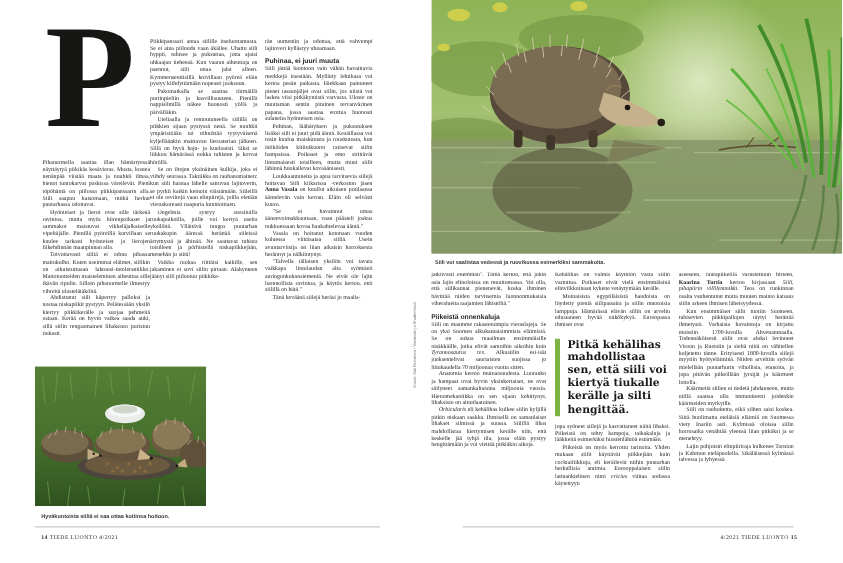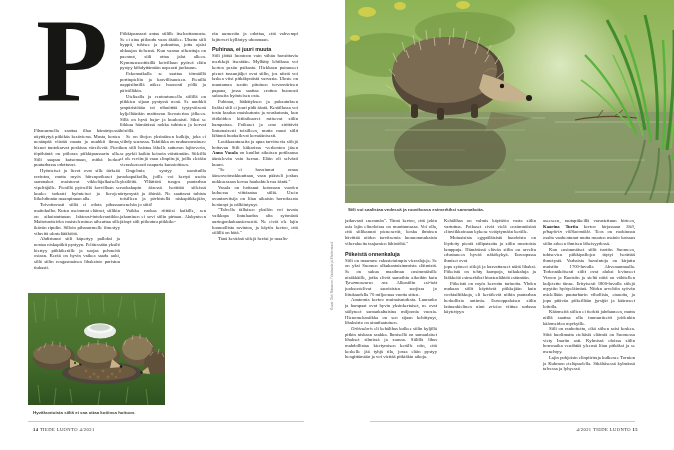--- a/index.html
+++ b/index.html
@@ -242,20 +242,24 @@
     <p class="ni">jatkuvasti enemmän". Tämä kertoo, että jokin asia lajin elinoloissa on muuttumassa. Voi olla, että siilikannat pienenevät, koska ihminen hävittää niiden tarvitsemia luonnonmukaisia viheralueita taajamien lähistöltä."</p>
     <h3>Piikeistä onnenkaluja</h3>
     <p class="ni"><span>Siili on maamme rakastetuimpia vieraslajeja. Se on yksi Suomen alkukantaisimmista eläimistä. Se on sukua maailman ensimmäisille nisäkkäille, jotka elivät samoihin aikoihin kuin </span><span class="ital">Tyrannosaurus rex</span><span>. Alkusiilin esi-isät juoksentelivat sauriaisten suojissa jo liitukaudella 70 miljoonaa vuotta sitten.</span></p>
     <p>Anatomia kertoo muinaisuudesta. Luuranko ja hampaat ovat hyvin yksinkertaiset, ne ovat säilyneet samankaltaisina miljoonia vuosia. Hienomekaniikka on sen sijaan kehittynyt, lihaksisto on ainutlaatuinen.</p>
     <p><span class="ital">Orbicularis</span><span> eli kehälihas kulkee siilin kyljillä pitkin niskaan saakka. Ihmisellä on samanlaiset lihakset silmissä ja suussa. Siilillä lihas mahdollistaa kiertymisen kerälle niin, että keskelle jää tyhjä tila, jossa eläin pystyy hengittämään ja voi viettää pitkiäkin aikoja.</span></p>
   </div>
 
   <div class="col" style="left:444px;top:218px;width:92px;height:196px;overflow:hidden;">
     <p class="ni">Kehälihas on valmis käyttöön vasta siilin vartuttua. Poikaset eivät vielä ensimmäisinä elinviikkoinaan kykene vetäytymään kerälle.</p>
     <p>Muinaisista egyptiläisistä haudoista on löydetty pieniä siilipatsaita ja siilin muotoisia lamppuja. Hämärässä elävän siilin on arveltu edustaneen hyvää näkökykyä. Euroopassa ihmiset ovat</p>
+    <div class="pullquote">
+      <div class="pq-bar"></div>
+      <div class="pq-text">Pitkä kehälihas mahdollistaa sen, että siili voi kiertyä tiukalle kerälle ja silti hengittää.</div>
+    </div>
     <p class="ni">jopa syöneet siilejä ja kasvattaneet näitä lihaksi. Piikeistä on tehty kampoja, taikakaluja ja lääkkeitä esimerkiksi hiustenlähtöä estämään.</p>
     <p><span>Piikeistä on myös kerrottu tarinoita. Yhden mukaan siilit käyttävät piikkejään kuin cocktailtikkuja, eli keräilevät niihin puutarhan herkullisia antimia. Eurooppalaisen siilin latinankielinen nimi </span><span class="ital">ericius</span><span> viittaa sodassa käytettyyn</span></p>
   </div>
 
   <div class="col" style="left:543px;top:218px;width:92px;height:196px;overflow:hidden;">
     <p class="ni"><span>aseeseen, rautapiikeillä varustettuun hirteen, </span><span class="bold">Kaarina Turtia</span><span> kertoo kirjassaan </span><span class="ital">Siili, pihapiirin villilemmikki</span><span>. Teos on ruokinnan osalta vanhentunut mutta muuten mainio katsaus siilin arkeen ihmisen läheisyydessä.</span></p>
     <p>Kun ensimmäiset siilit tuotiin Suomeen, tuhisevien piikkipallojen täytyi herättää ihmetystä. Varhaisia havaintoja on kirjattu muistiin 1700-luvulla Ahvenanmaalla. Todennäköisesti siilit ovat aluksi levinneet Viroon ja Ruotsiin ja sieltä niitä on vähitellen kuljetettu tänne. Erityisesti 1800-luvulla siilejä myytiin hyötyeläiminä. Niiden arveltiin syövän mielellään puutarhurin vihollisia, etanoita, ja jopa pitävän piikeillään jyrsijät ja käärmeet loitolla.</p>
     <p>Käärmeitä siilien ei tiedetä jahdanneen, mutta niillä saattaa olla immuniteetti joidenkin käärmeiden myrkyille.</p>
     <p>Siili on rauhoitettu, eikä siihen saisi koskea. Siitä huolimatta eteläisiä eläimiä on Suomessa viety Inariin asti. Kylmissä oloissa siilin horrosaika venähtää yleensä liian pitkäksi ja se menehtyy.</p>
     <p>Lajin pohjoisin elinpiiriraja kulkenee Tornion ja Kuhmon eteläpuolella. Sikäläisessä kylmässä talvessa ja lyhyessä</p>

